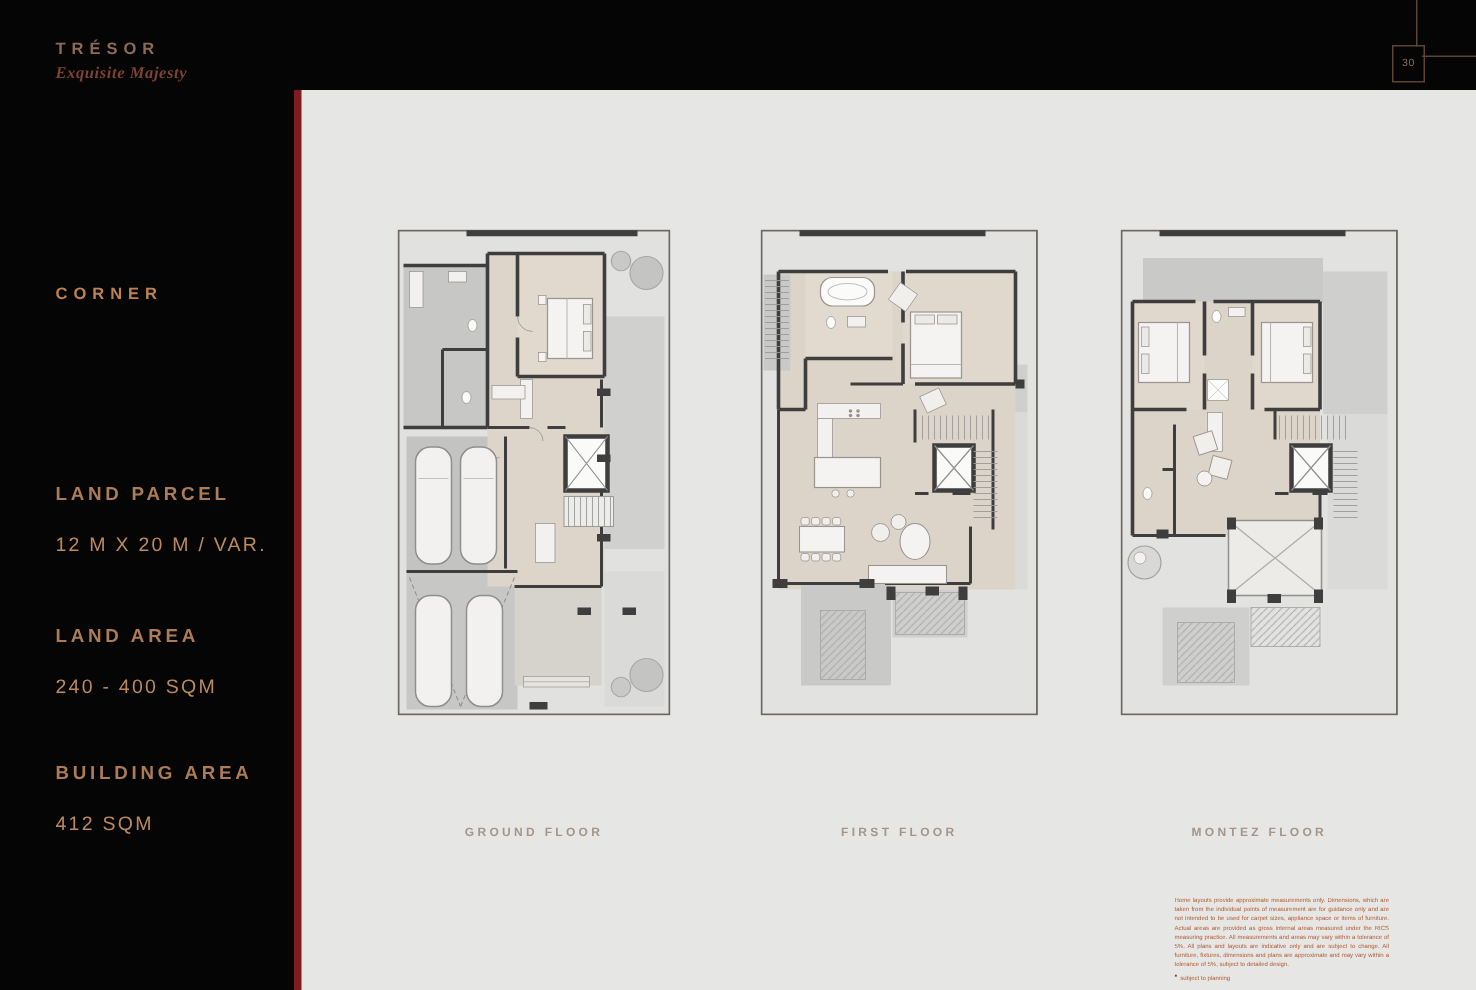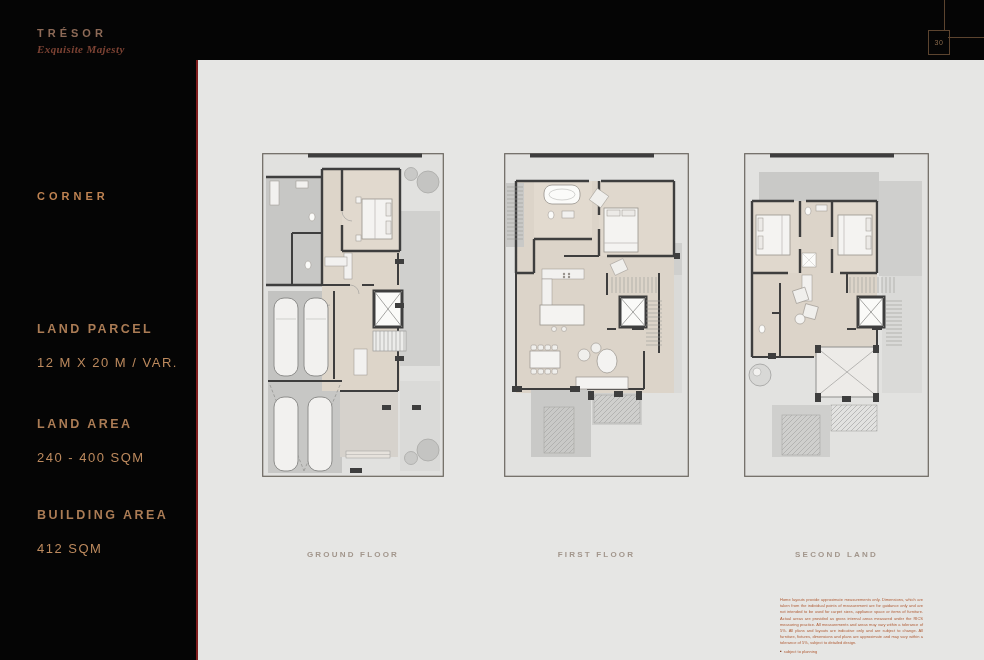--- a/index.html
+++ b/index.html
@@ -23,21 +23,21 @@
   .unit-name{position:absolute;left:36px;top:148px;color:#c98a5a;font-size:26px;letter-spacing:9px;font-weight:400;}
   .unit-type{position:absolute;left:37px;top:190px;color:#bf8352;font-size:11px;letter-spacing:4px;font-weight:600;}
 
   .spec{position:absolute;left:37px;}
   .spec-label{color:#ab7c55;font-size:12.5px;letter-spacing:2.5px;font-weight:700;}
   .spec-value{color:#bd8a5e;font-size:13px;letter-spacing:1.5px;font-weight:500;margin-top:19px;}
   .spec1{top:322px;} .spec2{top:417px;} .spec3{top:508px;}
 
   
   .panel{position:absolute;left:196px;top:60px;width:788px;height:600px;background:#e6e6e4;
-         border-left:2px solid #7f1d1d;box-sizing:border-box;}
+         border-left:5px solid #7f1d1d;box-sizing:border-box;}
   .plan{position:absolute;top:93px;}
   .plan-ground{left:64px;} .plan-first{left:306px;} .plan-second{left:546px;}
   .floor-label{position:absolute;top:490px;text-align:center;color:#a2968c;font-size:8px;
                letter-spacing:2.2px;font-weight:600;}
   .fl-ground{left:64px;width:182px;} .fl-first{left:306px;width:185px;} .fl-second{left:546px;width:185px;}
 
   
   .disclaimer{position:absolute;left:582px;top:537px;width:143px;color:#b05c35;}
   .disclaimer p{margin:0;font-size:4px;line-height:1.55;text-align:justify;}
   .footnote{margin-top:2.5px;font-size:4px;display:flex;align-items:center;gap:2px;}
@@ -296,21 +296,21 @@
           <rect x="129" y="240" width="6" height="9"></rect>
           <rect x="71" y="192" width="6" height="8"></rect>
           <rect x="129" y="192" width="6" height="8"></rect>
           <rect x="24" y="200" width="8" height="6"></rect>
         </g>
       </svg>
     </div>
 
     <div class="floor-label fl-ground">GROUND FLOOR</div>
     <div class="floor-label fl-first">FIRST FLOOR</div>
-    <div class="floor-label fl-second">SECOND LAND</div>
+    <div class="floor-label fl-second">MONTEZ FLOOR</div>
 
     <div class="disclaimer">
       <p>Home layouts provide approximate measurements only. Dimensions, which are taken from the individual points of measurement are for guidance only and are not intended to be used for carpet sizes, appliance space or items of furniture. Actual areas are provided as gross internal areas measured under the RICS measuring practice. All measurements and areas may vary within a tolerance of 5%. All plans and layouts are indicative only and are subject to change. All furniture, fixtures, dimensions and plans are approximate and may vary within a tolerance of 5%, subject to detailed design.</p>
       <div class="footnote">
         <span class="bullet">▪</span>
         <span>subject to planning</span>
       </div>
     </div>
 
   </div>

